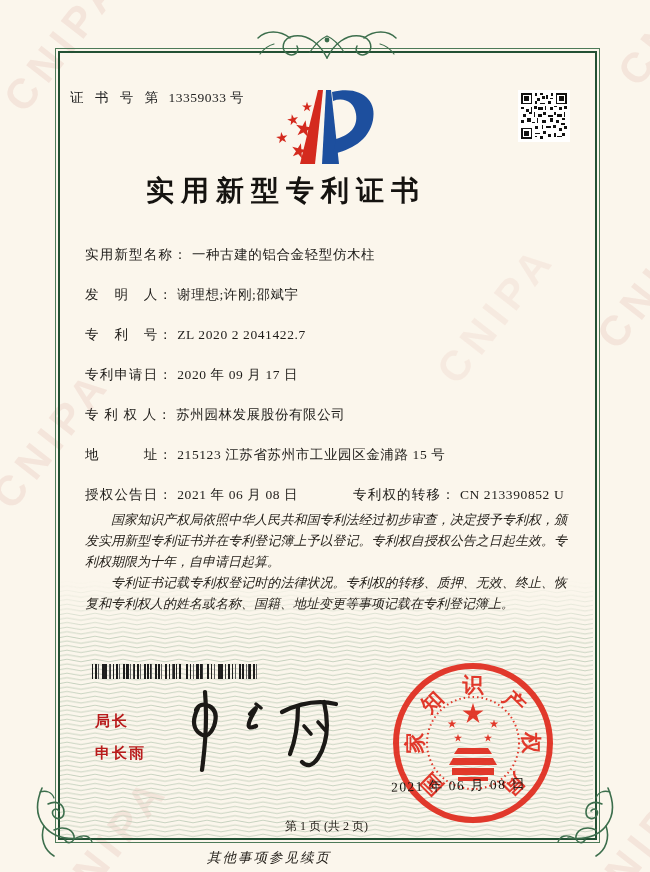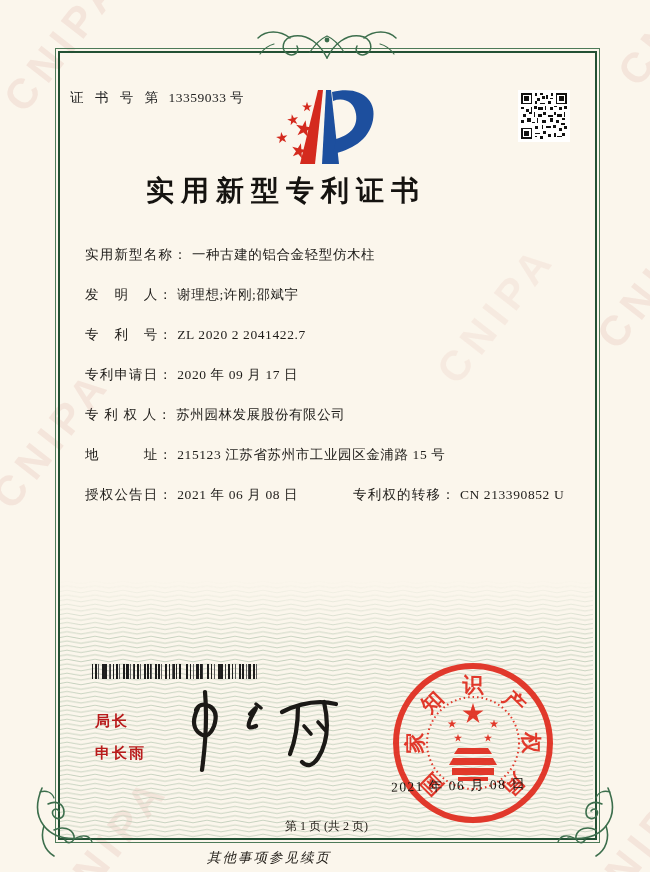--- a/index.html
+++ b/index.html
@@ -238,20 +238,22 @@
 <div class="abs field f7">
   <span class="lbl">授权公告日：</span>
   <span>2021 年 06 月 08 日</span>
 </div>
 <div class="abs field f7b">
   <span class="lbl">专利权的转移：</span>
   <span>CN 213390852 U</span>
 </div>
 
 <div class="abs paras">
+  <p>国家知识产权局依照中华人民共和国专利法经过初步审查，决定授予专利权，颁发实用新型专利证书并在专利登记簿上予以登记。专利权自授权公告之日起生效。专利权期限为十年，自申请日起算。</p>
+  <p>专利证书记载专利权登记时的法律状况。专利权的转移、质押、无效、终止、恢复和专利权人的姓名或名称、国籍、地址变更等事项记载在专利登记簿上。</p>
 </div>
 
 <div class="abs barcode"></div>
 
 <div class="abs signer signer-title">局长</div>
 <div class="abs signer signer-name">申长雨</div>
 
 <svg class="abs signature" width="176" height="92">
   <g fill="none" stroke="#1b1916" stroke-width="4.2" stroke-linecap="round" stroke-linejoin="round">
     <path d="M20,22 q-8,16 0,24 q10,9 16,-6 q5,-15 -5,-20 q-9,-4 -13,4"></path>

